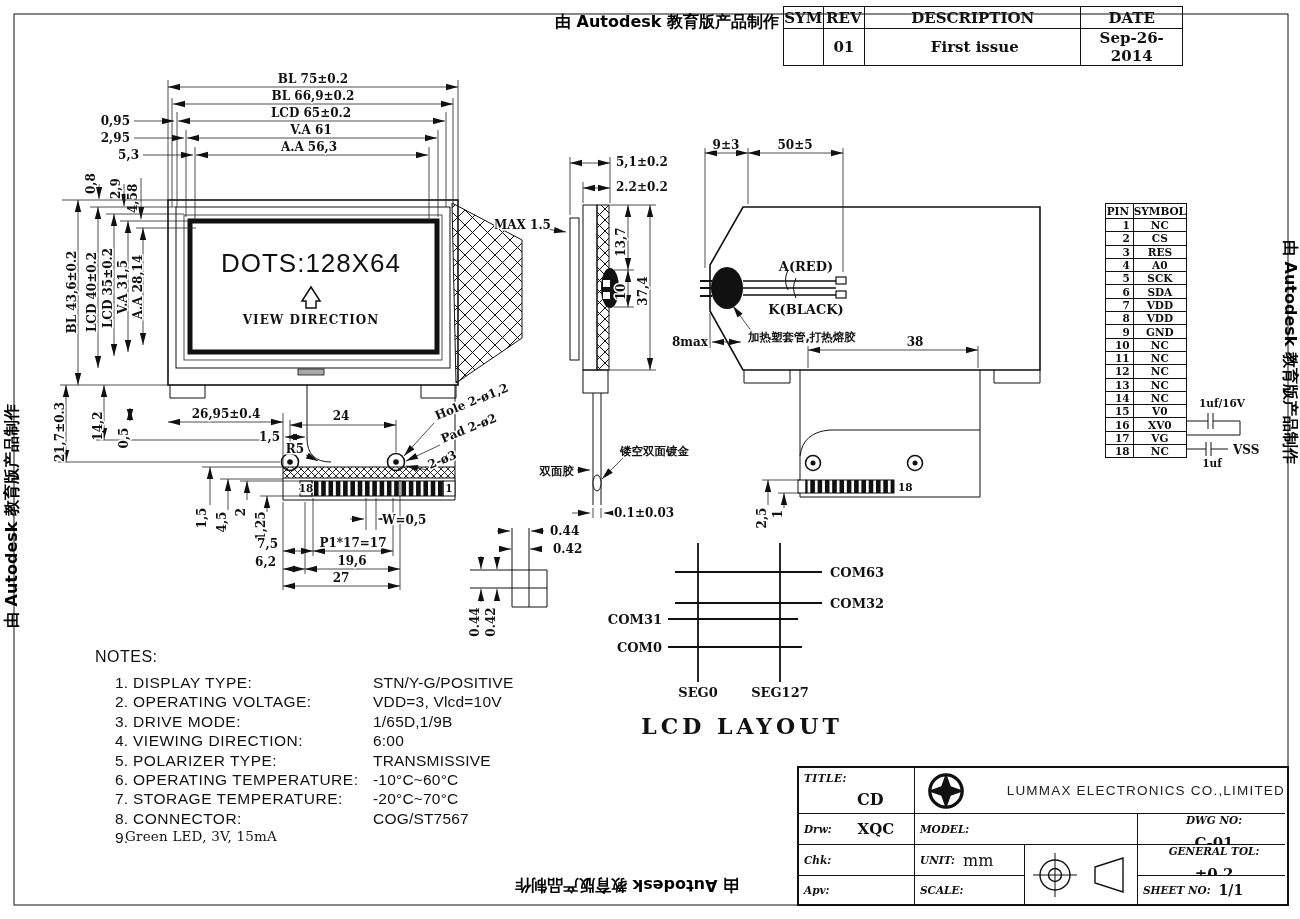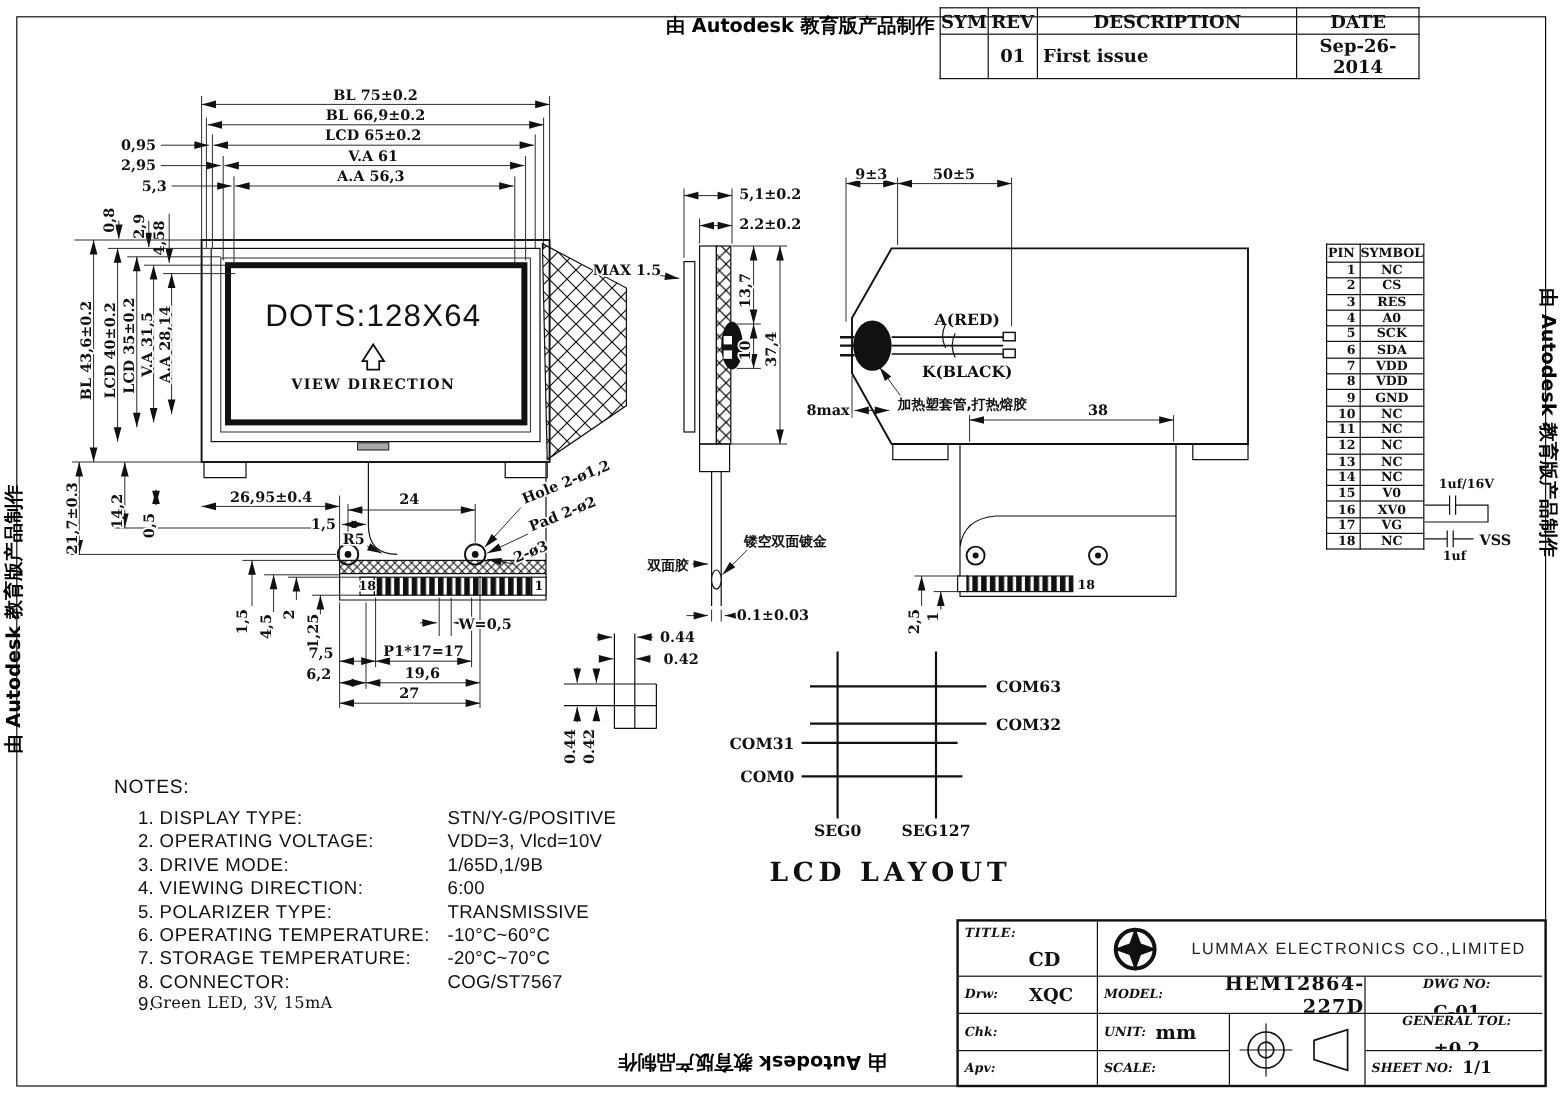--- a/index.html
+++ b/index.html
@@ -21,21 +21,21 @@
   .watermark{position:absolute;font:bold 16px "DejaVu Sans",sans-serif;white-space:nowrap;color:#000;}
   .wm-top{left:483px;top:12px;width:296px;text-align:right;}
   .wm-right{left:1300px;top:240px;width:352px;transform:rotate(90deg);transform-origin:0 0;}
   .wm-left{left:2px;top:628px;width:300px;transform:rotate(-90deg);transform-origin:0 0;}
   .wm-bottom{left:452px;top:874px;width:350px;transform:rotate(180deg);text-align:center;}
 
   table{border-collapse:collapse;}
   .revtable{position:absolute;left:783px;top:6px;width:400px;height:44px;}
   .revtable td,.revtable th{border:1.6px solid #111;font:bold 15px "DejaVu Serif",serif;
       text-align:center;padding:0;height:21px;}
-  .revtable .desc-cell{text-align:left;padding-left:4px;}
+  .revtable .desc-cell{text-align:center;padding-left:4px;}
 
   .pintable{position:absolute;left:1105px;top:203px;width:82px;}
   .pintable td,.pintable th{border:1.2px solid #111;font:bold 10.5px "DejaVu Serif",serif;
       text-align:center;padding:0;height:12.3px;line-height:12px;}
   .pintable th{height:14px;}
   .pintable .pin-col{width:26px;text-align:right;padding-right:3px;}
 
   .notes{position:absolute;left:95px;top:648px;width:480px;}
   .notes-title{font-size:16px;letter-spacing:0.5px;margin-bottom:7px;}
   .note-row{display:flex;line-height:19.4px;font-size:15.5px;letter-spacing:0.2px;}
@@ -43,23 +43,23 @@
   .note-label{width:240px;flex:none;padding-left:8px;letter-spacing:0.5px;}
   .note-value{flex:1;}
   .nv-serif{font:13.5px "DejaVu Serif",serif;}
 
   .titleblock{position:absolute;left:797px;top:766px;width:492px;height:140px;
      border:2px solid #111;box-sizing:border-box;display:grid;
      grid-template-columns:116px 110px 113px 147px;grid-template-rows:46px 31px 31px 28px;}
   .tb-cell{position:relative;box-sizing:border-box;border-right:1.4px solid #111;border-bottom:1.4px solid #111;overflow:hidden;}
   .tb-label{font:italic bold 10.5px "DejaVu Serif",serif;position:absolute;left:5px;top:4px;letter-spacing:0.5px;}
   .tb-label-mid{font:italic bold 10.5px "DejaVu Serif",serif;}
-  .tb-value{font:bold 15px "DejaVu Serif",serif;text-align:right;}
+  .tb-value{font:bold 15px "DejaVu Serif",serif;}
   .cell-title .tb-value{position:absolute;left:58px;top:22px;font-size:16px;}
-  .cell-company{grid-column:2/5;border-right:none;display:flex;align-items:center;gap:28px;padding-left:12px;}
+  .cell-company{grid-column:2/5;border-right:none;display:flex;align-items:center;gap:14px;padding-left:12px;justify-content:space-between;}
   .company-name{font-size:13.5px;letter-spacing:1.2px;color:#222;}
   .cell-mid{display:flex;align-items:center;gap:8px;padding-left:5px;}
   .cell-dwg{border-right:none;flex-direction:column;}
   .cell-tol{border-right:none;flex-direction:column;}
   .cell-sheet{border-right:none;border-bottom:none;}
   .cell-apv,.cell-scale,.cell-sym{border-bottom:none;}
   .cell-sym{grid-row:3/5;grid-column:3/4;display:flex;align-items:center;justify-content:center;}
   .cell-model .tb-value{font-size:16px;letter-spacing:1px;}
 </style>
 </head>
@@ -461,33 +461,32 @@
       <path d="M20,1 L25,15 L39,20 L25,25 L20,39 L15,25 L1,20 L15,15 Z" fill="#111"></path>
     </svg>
     <span class="company-name">LUMMAX ELECTRONICS CO.,LIMITED</span>
   </div>
   <div class="tb-cell cell-mid">
     <span class="tb-label-mid">Drw:</span>
     <span class="tb-value" style="margin-left:18px">XQC</span>
   </div>
   <div class="tb-cell cell-mid cell-model" style="grid-column:2/4">
     <span class="tb-label-mid">MODEL:</span>
-    <span class="tb-value" style="margin-left:14px">HEM12864-227D</span>
   </div>
   <div class="tb-cell cell-mid cell-dwg">
     <span class="tb-label-mid">DWG NO:</span>
     <span class="tb-value">C-01</span>
   </div>
   <div class="tb-cell cell-mid">
     <span class="tb-label-mid">Chk:</span>
     <span class="tb-value"></span>
   </div>
   <div class="tb-cell cell-mid">
     <span class="tb-label-mid">UNIT:</span>
-    <span class="tb-value" style="font-weight:bold;font-size:16px">mm</span>
+    <span class="tb-value" style="font-weight:normal;font-size:16px">mm</span>
   </div>
   <div class="tb-cell cell-sym">
     <svg width="108" height="50" viewBox="0 0 108 50">
       <circle cx="28" cy="25" r="15" fill="none" stroke="#111" stroke-width="1.4"></circle>
       <circle cx="28" cy="25" r="6.5" fill="none" stroke="#111" stroke-width="1.4"></circle>
       <path d="M6,25 H50 M28,3 V47" stroke="#111" stroke-width="1" fill="none"></path>
       <polygon points="68,17 96,8 96,42 68,33" fill="none" stroke="#111" stroke-width="1.4"></polygon>
     </svg>
   </div>
   <div class="tb-cell cell-mid cell-tol">

